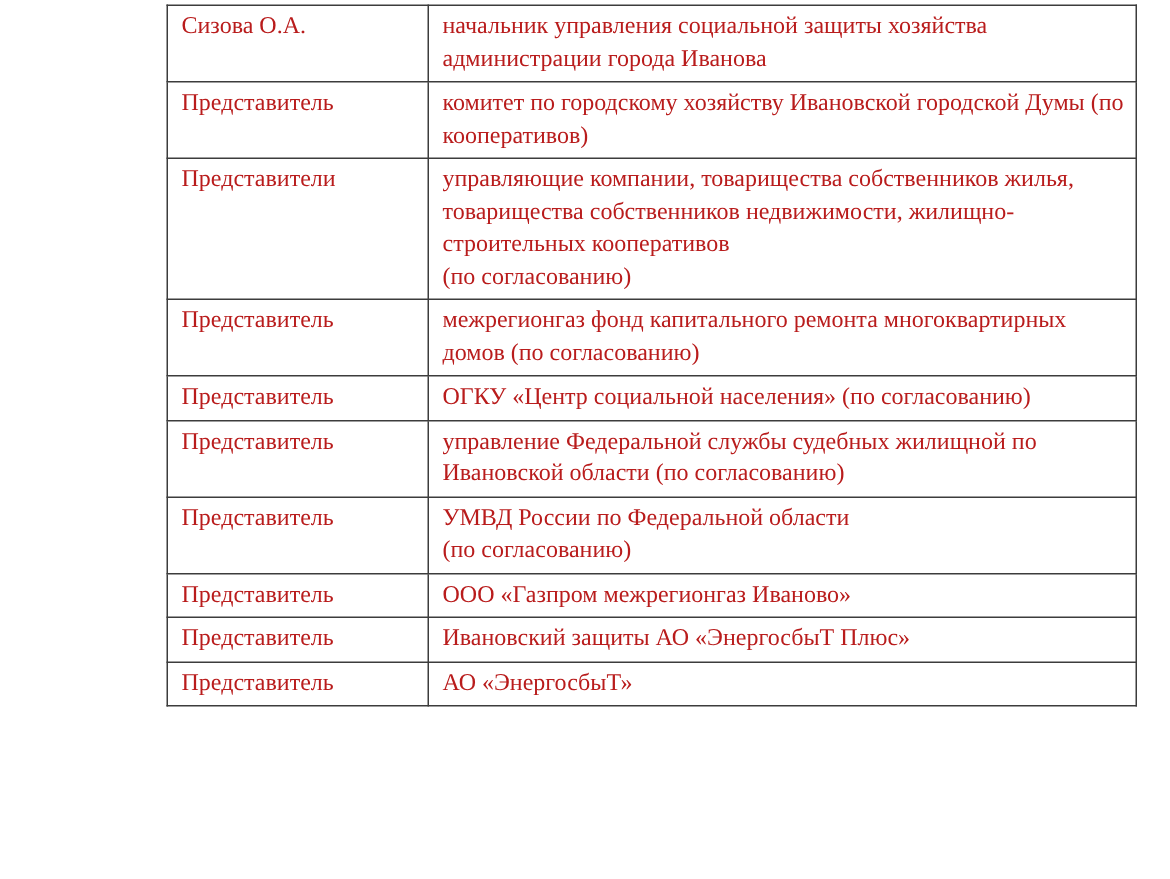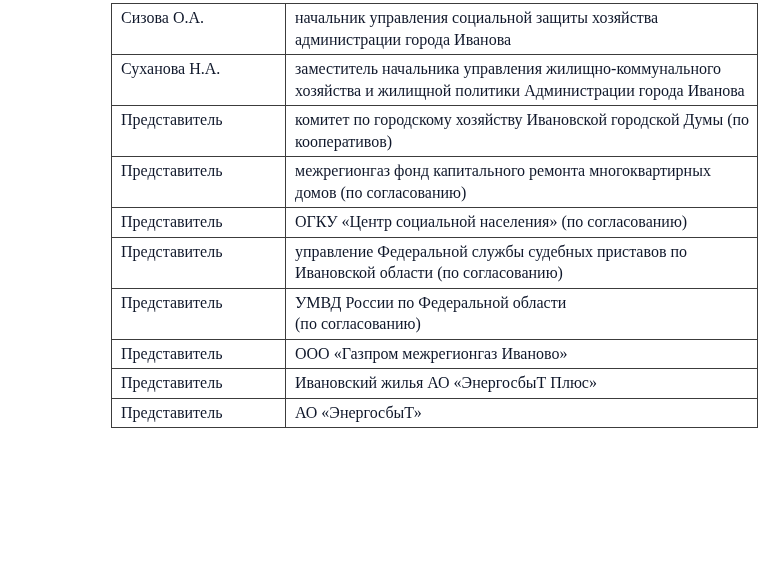--- a/index.html
+++ b/index.html
@@ -7,21 +7,21 @@
     padding: 0;
     background: #ffffff;
   }
   .page {
     position: relative;
     width: 780px;
     height: 586px;
     background: #ffffff;
     overflow: hidden;
     font-family: "Liberation Serif", "DejaVu Serif", serif;
-    color: #0f172a;
+    color: #b91c1c;
   }
   table.doc-table {
     position: absolute;
     left: 111px;
     top: 3px;
     width: 614px;
     border-collapse: collapse;
     table-layout: fixed;
   }
   table.doc-table td {
@@ -43,51 +43,52 @@
 <body>
 
 <div class="page">
   <table class="doc-table">
     <tbody>
         <tr>
           <td class="member-cell">Сизова О.А.</td>
           <td class="description-cell">начальник управления социальной защиты хозяйства администрации города Иванова</td>
         </tr>
         <tr>
-          <td class="member-cell">Суханова Н.А.</td>
-          <td class="description-cell">заместитель начальника управления жилищно-коммунального хозяйства и жилищной политики Администрации города Иванова</td>
+          <td class="member-cell">Представитель</td>
+          <td class="description-cell">комитет по городскому хозяйству Ивановской городской Думы (по кооперативов)</td>
         </tr>
         <tr>
-          <td class="member-cell">Представитель</td>
-          <td class="description-cell">комитет по городскому хозяйству Ивановской городской Думы (по кооперативов)</td>
+          <td class="member-cell">Представители</td>
+          <td class="description-cell">управляющие компании, товарищества собственников жилья, товарищества собственников недвижимости, жилищно-строительных кооперативов
+(по согласованию)</td>
         </tr>
         <tr>
           <td class="member-cell">Представитель</td>
           <td class="description-cell">межрегионгаз фонд капитального ремонта многоквартирных домов (по согласованию)</td>
         </tr>
         <tr>
           <td class="member-cell">Представитель</td>
           <td class="description-cell">ОГКУ «Центр социальной населения» (по согласованию)</td>
         </tr>
         <tr>
           <td class="member-cell">Представитель</td>
-          <td class="description-cell">управление Федеральной службы судебных приставов по Ивановской области (по согласованию)</td>
+          <td class="description-cell">управление Федеральной службы судебных жилищной по Ивановской области (по согласованию)</td>
         </tr>
         <tr>
           <td class="member-cell">Представитель</td>
           <td class="description-cell">УМВД России по Федеральной области
 (по согласованию)</td>
         </tr>
         <tr>
           <td class="member-cell">Представитель</td>
           <td class="description-cell">ООО «Газпром межрегионгаз Иваново»</td>
         </tr>
         <tr>
           <td class="member-cell">Представитель</td>
-          <td class="description-cell">Ивановский жилья АО «ЭнергосбыТ Плюс»</td>
+          <td class="description-cell">Ивановский защиты АО «ЭнергосбыТ Плюс»</td>
         </tr>
         <tr>
           <td class="member-cell">Представитель</td>
           <td class="description-cell">АО «ЭнергосбыТ»</td>
         </tr>
       </tbody>
   </table>
 </div>
 
 </body></html>

